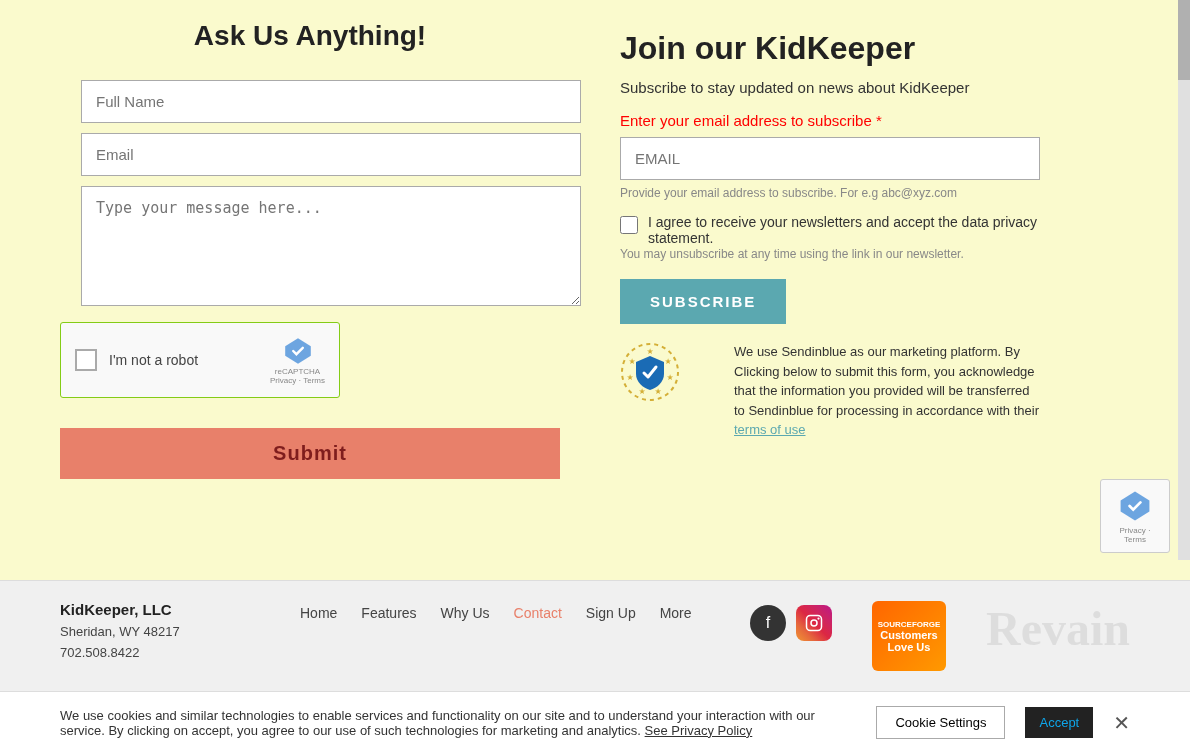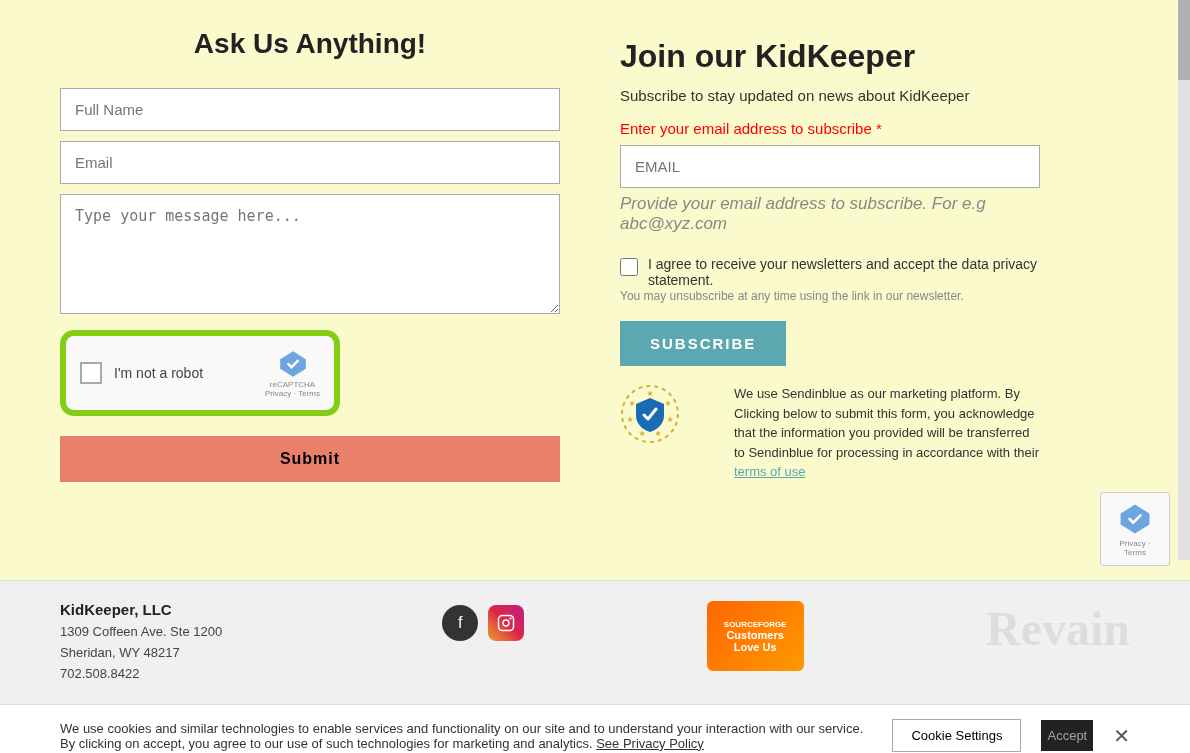--- a/index.html
+++ b/index.html
@@ -3,21 +3,21 @@
   <meta charset="utf-8">
   <style>
     * { box-sizing: border-box; margin: 0; padding: 0; }
     body { font-family: Arial, sans-serif; background: #f5f5dc; }
 
     
     .main-content {
       background: #fafacd;
       display: flex;
       gap: 60px;
-      padding: 28px 60px 60px 60px;
+      padding: 20px 60px 60px 60px;
       min-height: 580px;
     }
 
     
     .contact-section {
       flex: 1;
       max-width: 500px;
     }
 
     .contact-title {
@@ -36,31 +36,32 @@
 
     .contact-form input,
     .contact-form textarea {
       width: 100%;
       border: 1px solid #aaa;
       padding: 12px 14px;
       font-size: 15px;
       background: #fff;
       color: #555;
       outline: none;
+      margin-left: 21px;
     }
 
     .contact-form textarea {
       height: 120px;
       resize: vertical;
     }
 
     .recaptcha-box {
       background: #f9f9f9;
-      border: 6px solid #84cc16;
-      border-radius: 14px;
+      border: 1px solid #84cc16;
+      border-radius: 3px;
       padding: 12px 14px;
       display: flex;
       align-items: center;
       gap: 12px;
       width: 280px;
       margin-top: 6px;
     }
 
     .recaptcha-checkbox {
       width: 22px;
@@ -83,28 +84,28 @@
       color: #888;
     }
 
     .recaptcha-icon {
       width: 32px;
       height: 32px;
     }
 
     .submit-btn {
       background: #e8806a;
-      color: #000000;
+      color: #7f1d1d;
       border: none;
       padding: 14px;
-      font-size: 16px;
+      font-size: 20px;
       font-weight: bold;
       letter-spacing: 1px;
       cursor: pointer;
-      margin-top: 10px;
+      margin-top: 20px;
       width: 100%;
     }
 
     
     .newsletter-section {
       flex: 1;
       max-width: 420px;
       padding-top: 10px;
     }
 
@@ -136,24 +137,23 @@
       border: 1px solid #aaa;
       padding: 12px 14px;
       font-size: 15px;
       background: #fff;
       color: #999;
       outline: none;
       margin-bottom: 6px;
     }
 
     .email-hint {
-      font-size: 17px;
+      font-size: 12px;
       color: #888;
-      margin-bottom: 22px;
-      font-style: italic;
+      margin-bottom: 14px;
     }
 
     .checkbox-row {
       display: flex;
       align-items: flex-start;
       gap: 10px;
       margin-bottom: 1px;
     }
 
     .checkbox-row input[type="checkbox"] {
@@ -274,21 +274,21 @@
       border-radius: 50%;
       display: flex;
       align-items: center;
       justify-content: center;
       color: #fff;
       font-size: 16px;
       cursor: pointer;
     }
 
     .sourceforge-badge {
-      width: 97px;
+      width: 74px;
       height: 70px;
       background: linear-gradient(135deg, #ff6600, #ff9900);
       border-radius: 6px;
       display: flex;
       align-items: center;
       justify-content: center;
       flex-direction: column;
       color: #fff;
       font-size: 9px;
       font-weight: bold;
@@ -335,23 +335,23 @@
       background: #fff;
       border: 1px solid #aaa;
       padding: 8px 18px;
       font-size: 13px;
       cursor: pointer;
       white-space: nowrap;
     }
 
     .cookie-accept-btn {
       background: #222;
-      color: #a3a3a3;
+      color: #0ea5e9;
       border: none;
-      padding: 8px 6px;
+      padding: 8px 14px;
       font-size: 13px;
       cursor: pointer;
       white-space: nowrap;
     }
 
     .cookie-close-btn {
       background: none;
       border: none;
       font-size: 20px;
       cursor: pointer;
@@ -482,26 +482,33 @@
       <div>Privacy · Terms</div>
     </div>
   </div>
 
   <div class="footer">
     <div class="footer-top">
 
       <div class="footer-company">
         <div class="footer-company-name">KidKeeper, LLC</div>
         <div class="footer-address">
-          <div>1309 Coffeen Ave. Ste 1200</div>
           <div>Sheridan, WY 48217</div>
           <div>702.508.8422</div>
         </div>
       </div>
 
+      <nav class="footer-nav">
+        <a href="#">Home</a>
+        <a href="#">Features</a>
+        <a href="#">Why Us</a>
+        <a href="#" class="active">Contact</a>
+        <a href="#">Sign Up</a>
+        <a href="#">More</a>
+      </nav>
 
       <div class="footer-social">
         <div class="social-icon">f</div>
         <div class="social-icon" style="background: linear-gradient(45deg, #f09433, #e6683c, #dc2743, #cc2366, #bc1888); border-radius:8px;">
           <svg width="18" height="18" viewBox="0 0 24 24" fill="white">
             <rect x="2" y="2" width="20" height="20" rx="5" ry="5" fill="none" stroke="white" stroke-width="2"></rect>
             <circle cx="12" cy="12" r="4" fill="none" stroke="white" stroke-width="2"></circle>
             <circle cx="18" cy="6" r="1.5" fill="white"></circle>
           </svg>
         </div>

